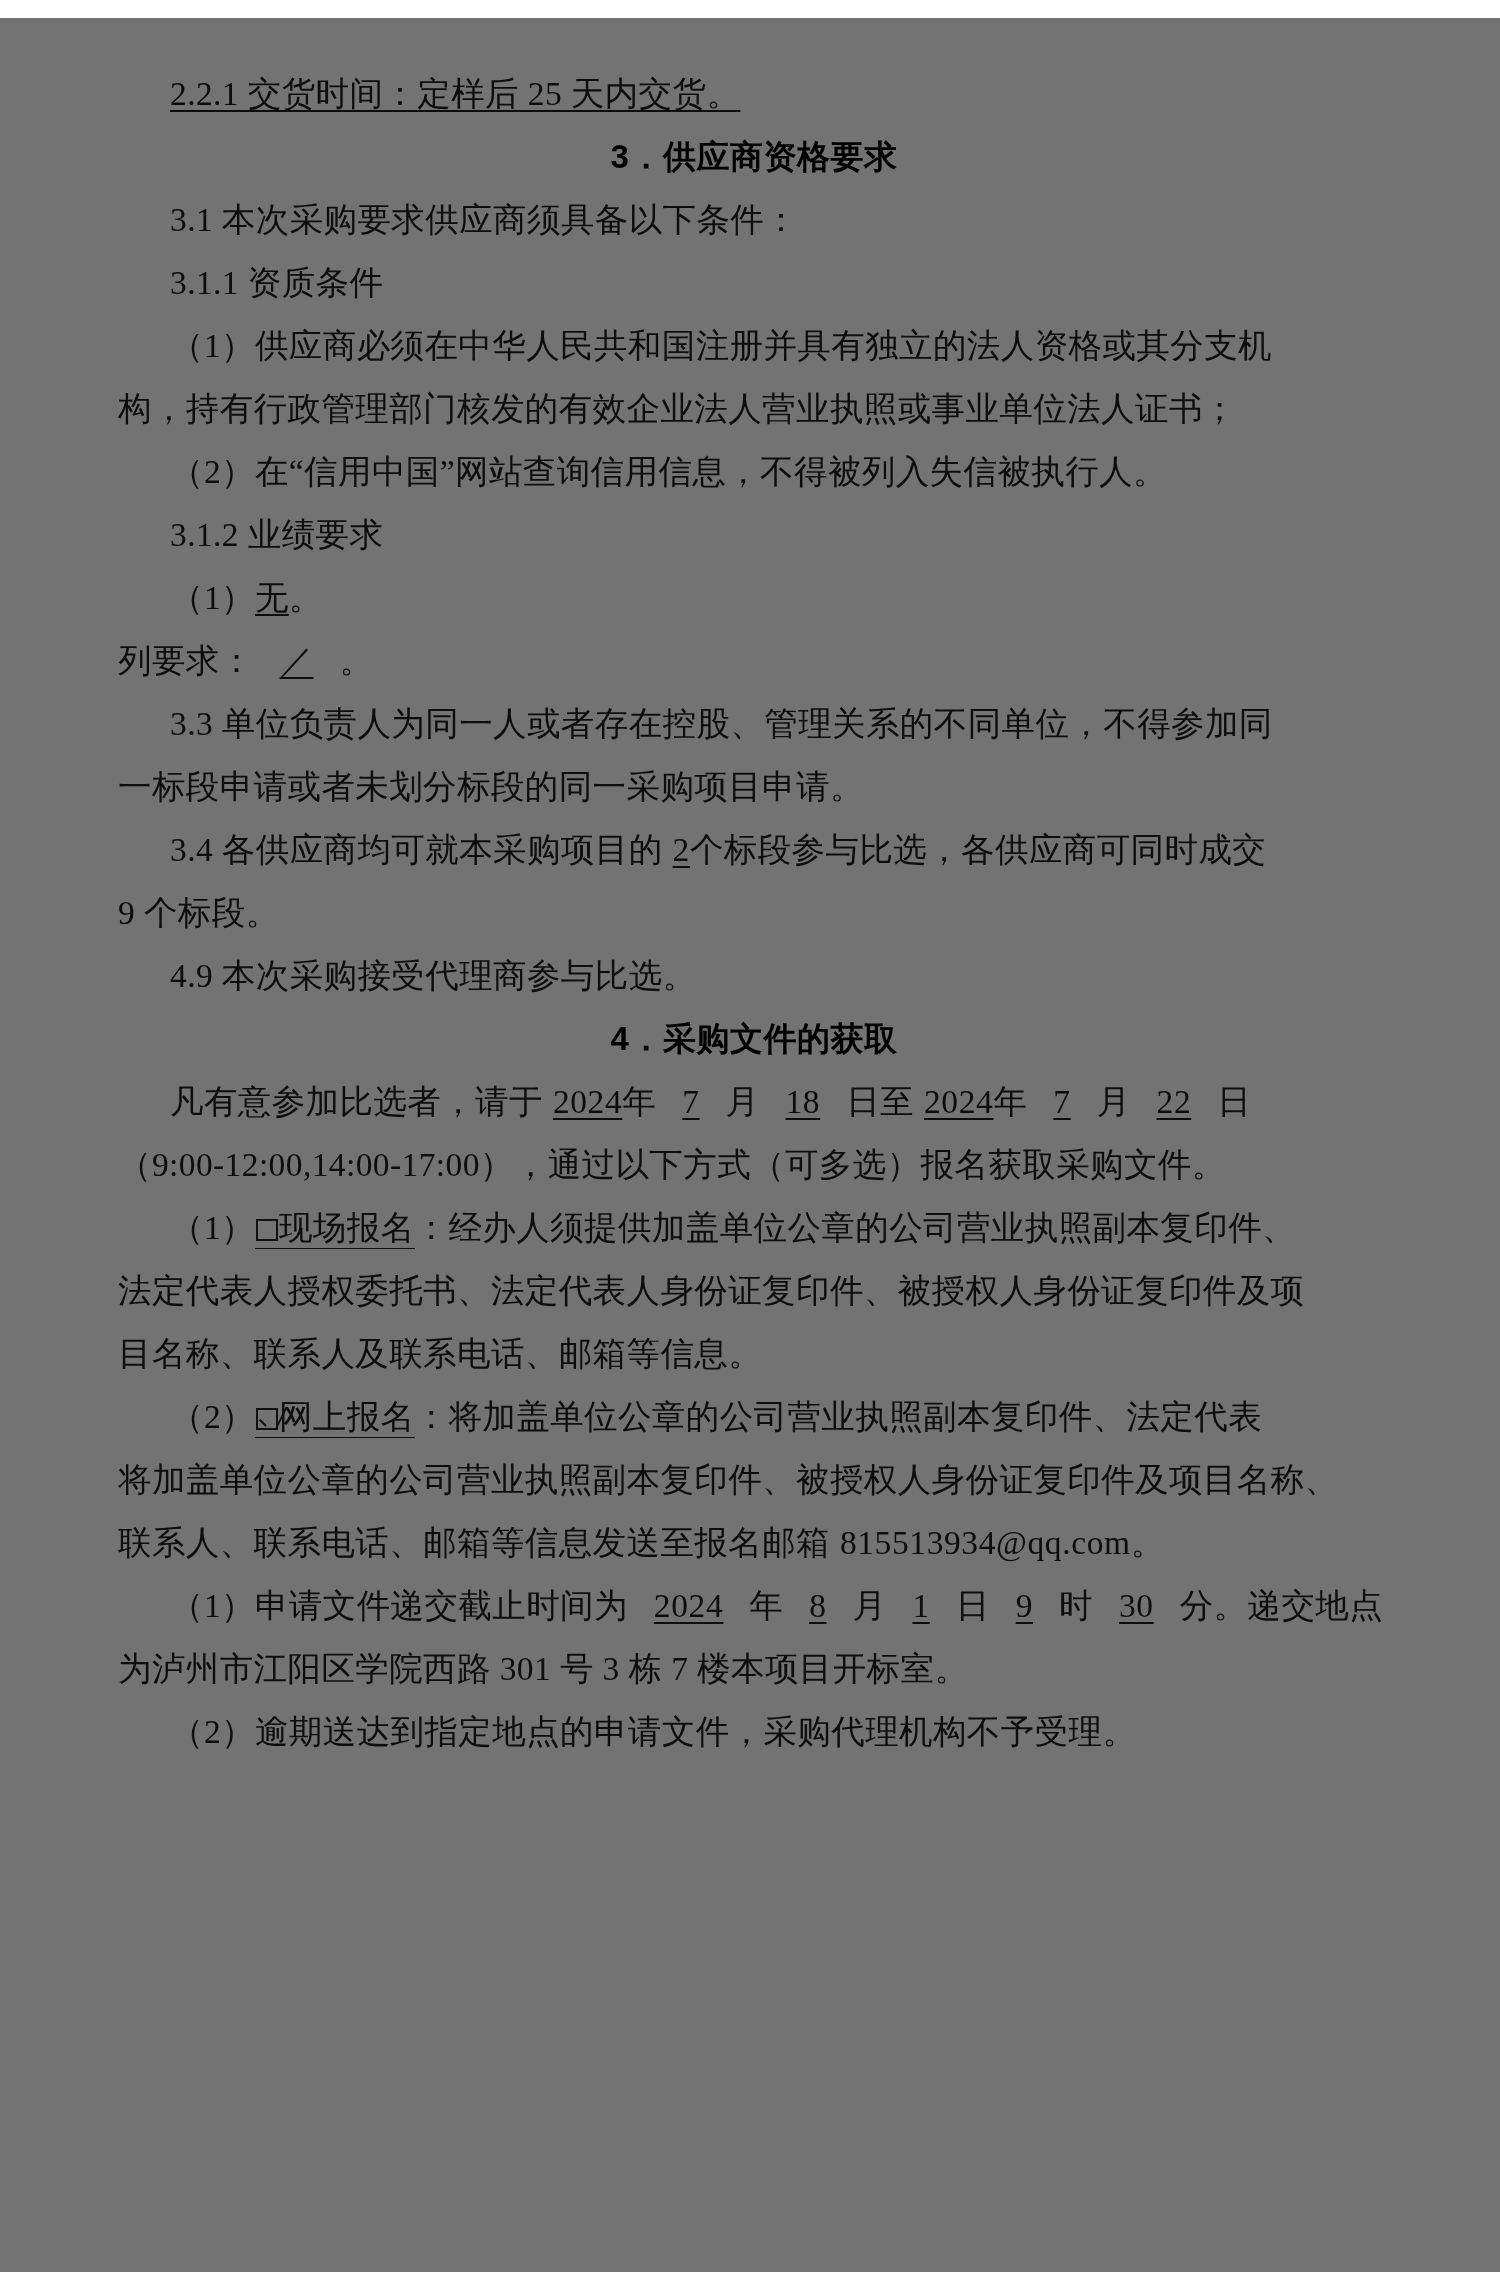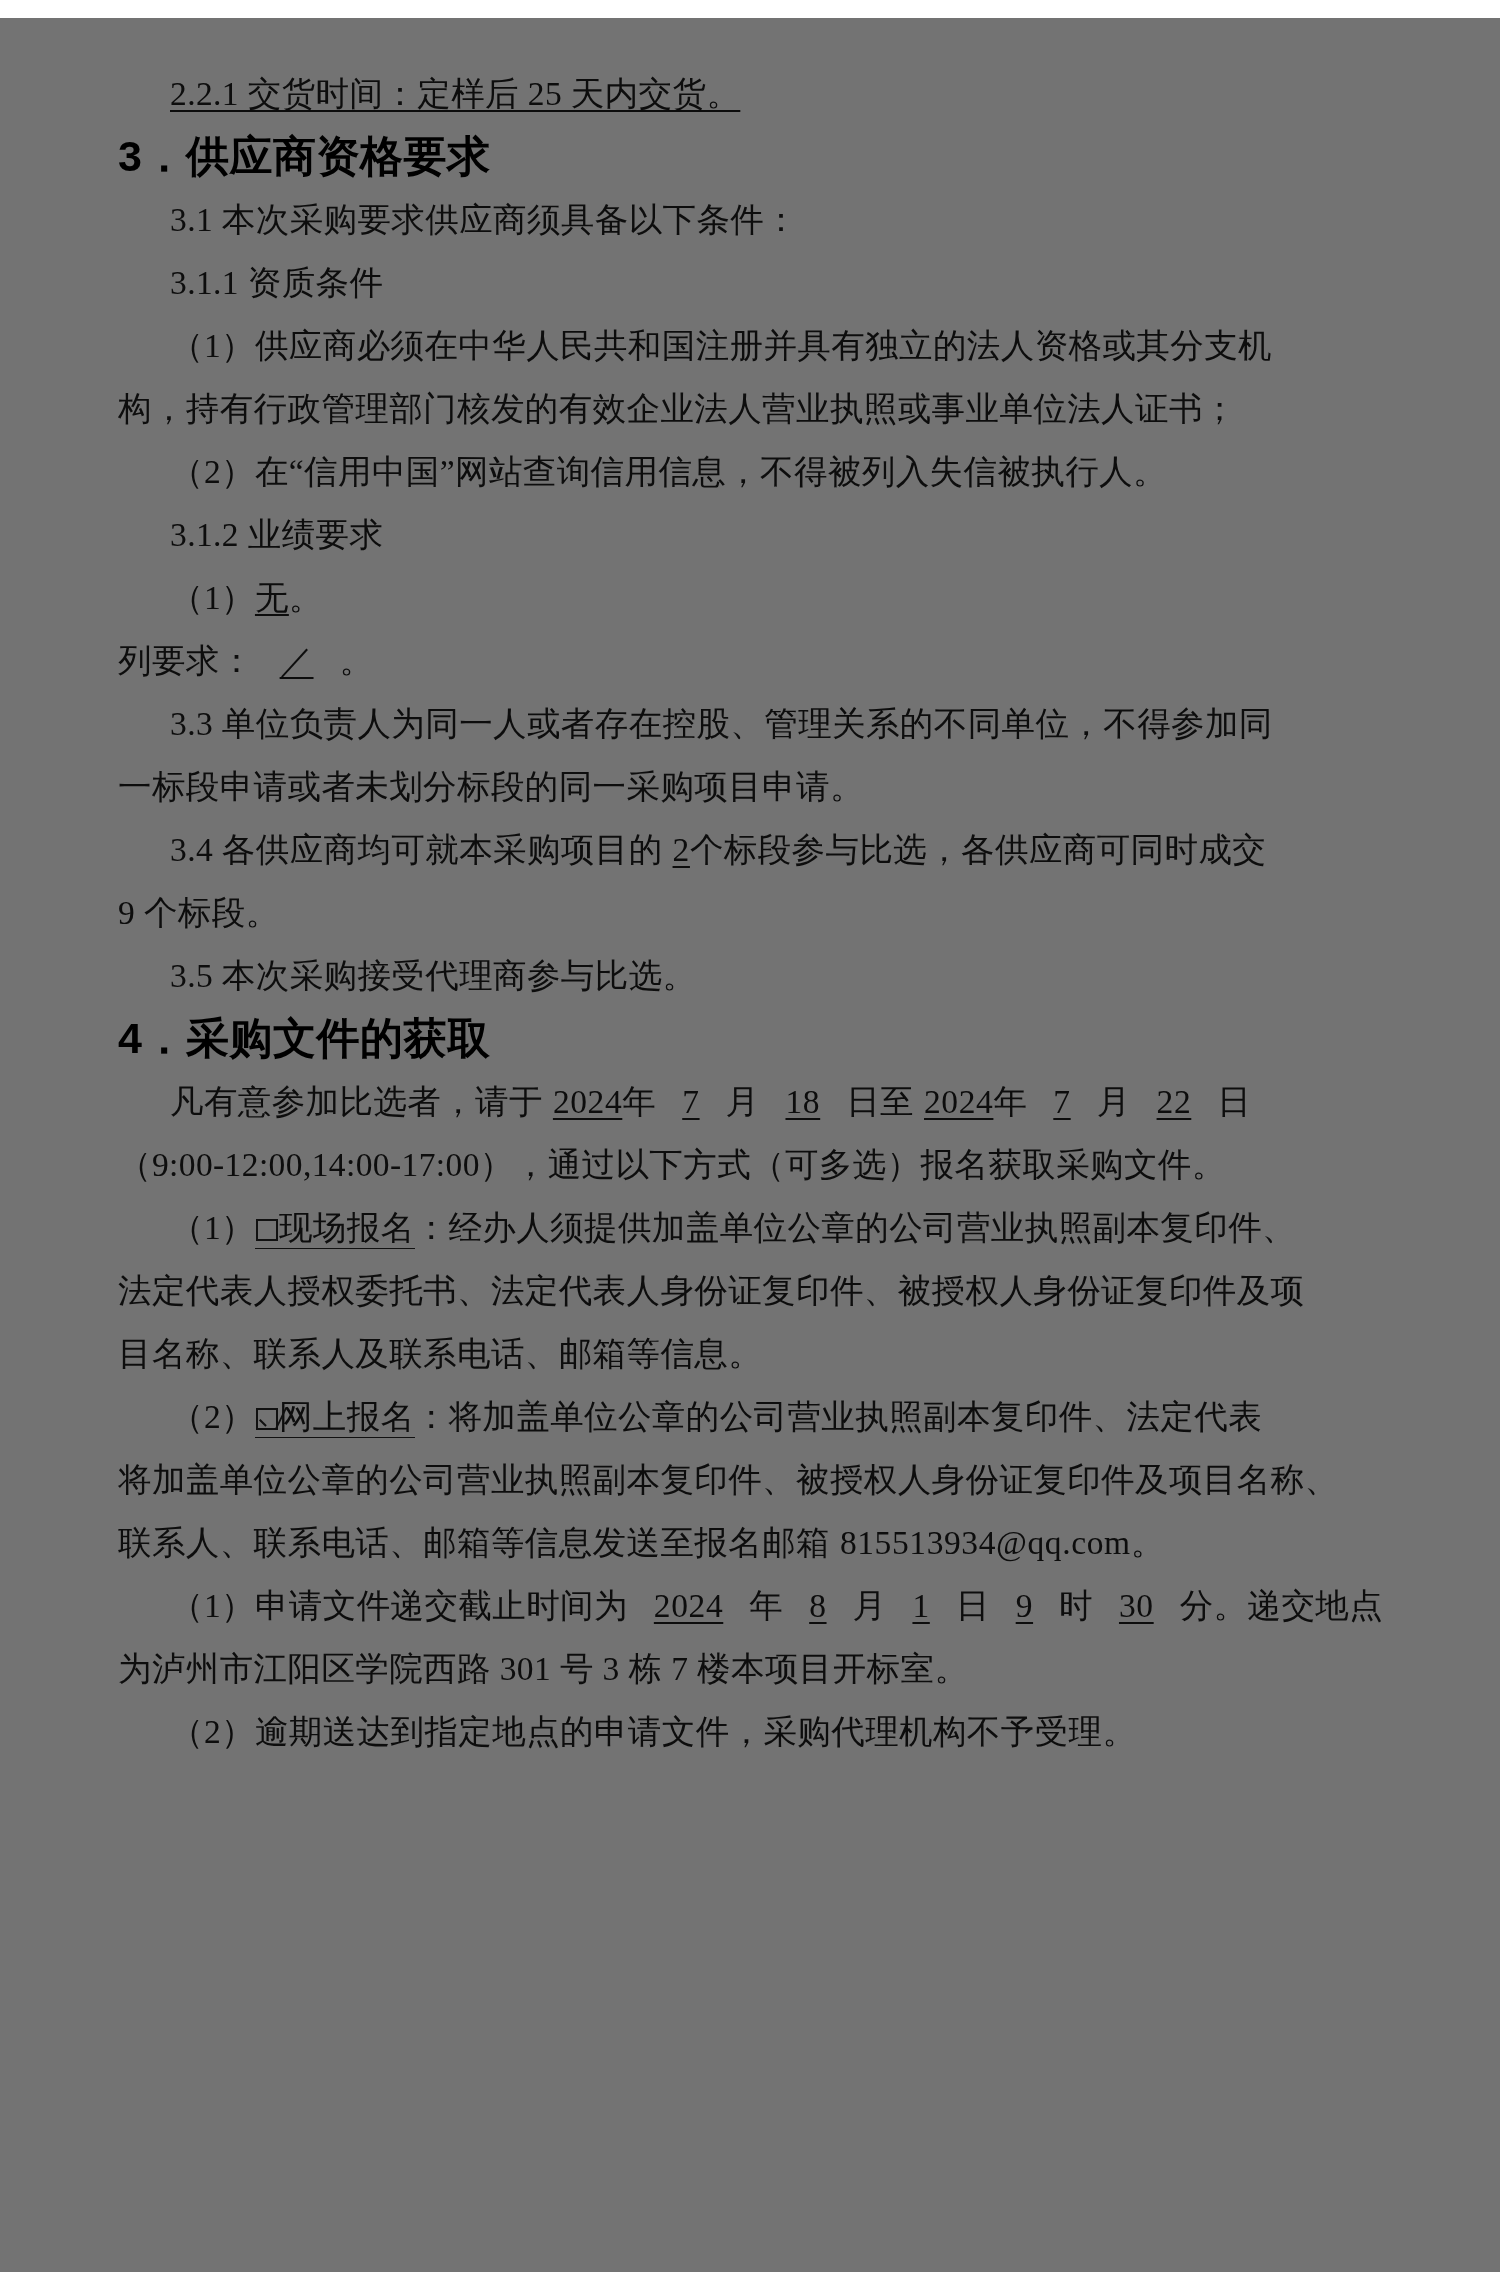--- a/index.html
+++ b/index.html
@@ -29,26 +29,27 @@
   .ln {
     font-family: "Liberation Serif", "DejaVu Serif", serif;
     font-size: 33.5px;
     line-height: 63px;
     color: #0d0d0d;
     white-space: nowrap;
     letter-spacing: 0.4px;
   }
   .heading {
     font-family: "Liberation Sans", "DejaVu Sans", sans-serif;
-    font-size: 43px;
+    font-size: 33px;
     font-weight: bold;
     line-height: 63px;
     color: #000000;
     white-space: nowrap;
     letter-spacing: 0.5px;
+    text-align: center;
   }
   .indent1 { padding-left: 52px; }   
   .indent0 { padding-left: 0px; }
   .num {
     font-family: "Liberation Serif", "DejaVu Serif", serif;
     letter-spacing: 0.6px;
   }
   .u {
     text-decoration: underline;
     text-underline-offset: 5px;
@@ -137,21 +138,21 @@
     </div>
 
     <div class="ln indent1">3.3 单位负责人为同一人或者存在控股、管理关系的不同单位，不得参加同</div>
     <div class="ln indent0">一标段申请或者未划分标段的同一采购项目申请。</div>
 
     <div class="ln indent1">
       <span>3.4 各供应商均可就本采购项目的</span><span class="sp-sm"></span><span class="u num">2</span><span>个标段参与比选，各供应商可同时成交</span>
     </div>
     <div class="ln indent0">9 个标段。</div>
 
-    <div class="ln indent1">3.5 本次采购接受代理商参与比选。</div>
+    <div class="ln indent1">4.9 本次采购接受代理商参与比选。</div>
 
     <div class="heading indent0">4．采购文件的获取</div>
 
     <div class="ln indent1">
       <span>凡有意参加比选者，请于</span><span class="sp-sm"></span><span class="u num">2024</span><span>年</span><span class="u num"><span class="spacer-u"></span><span>7</span><span class="spacer-u"></span></span><span>月</span><span class="u num"><span class="spacer-u"></span><span>18</span><span class="spacer-u"></span></span><span>日至</span><span class="sp-sm"></span><span class="u num">2024</span><span>年</span><span class="u num"><span class="spacer-u"></span><span>7</span><span class="spacer-u"></span></span><span>月</span><span class="u num"><span class="spacer-u"></span><span>22</span><span class="spacer-u"></span></span><span>日</span>
     </div>
     <div class="ln indent0">（9:00-12:00,14:00-17:00），通过以下方式（可多选）报名获取采购文件。</div>
 
     <div class="ln indent1">
       <span>（1）</span><span class="runline"><span class="cbox"></span><span>现场报名</span></span><span>：经办人须提供加盖单位公章的公司营业执照副本复印件、</span>

